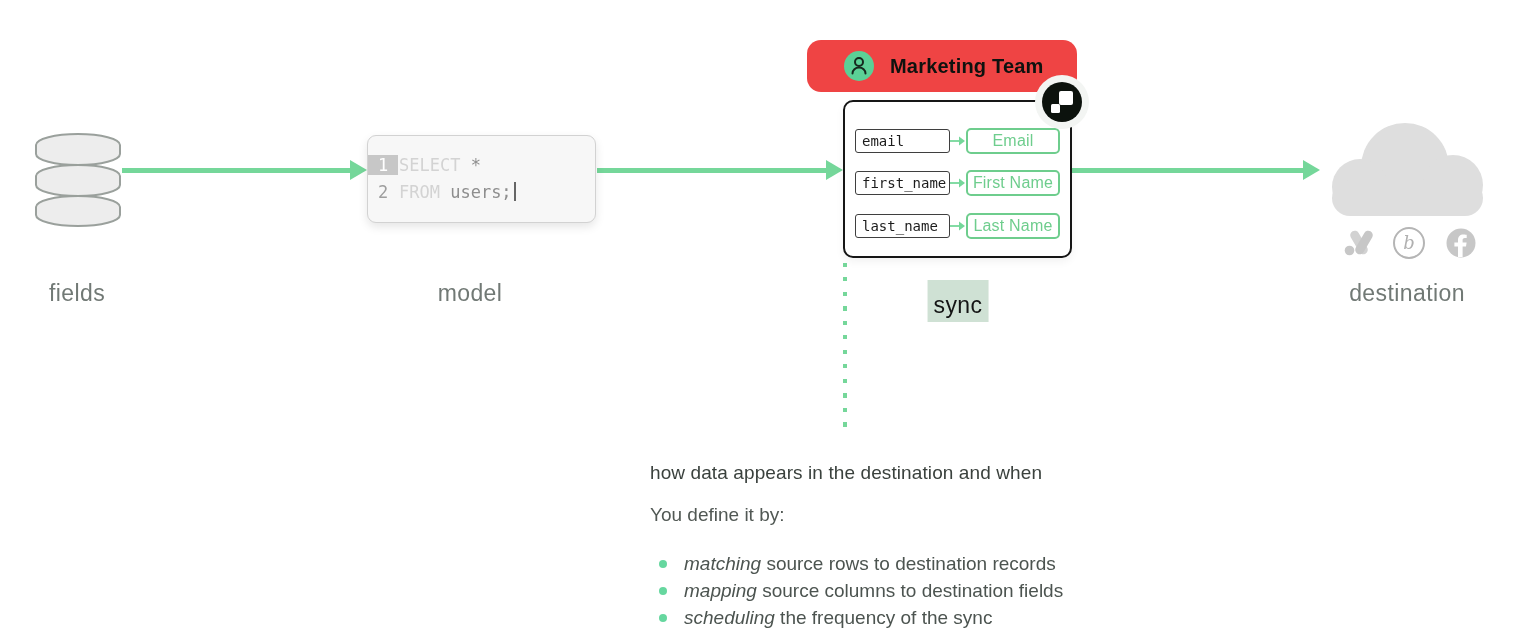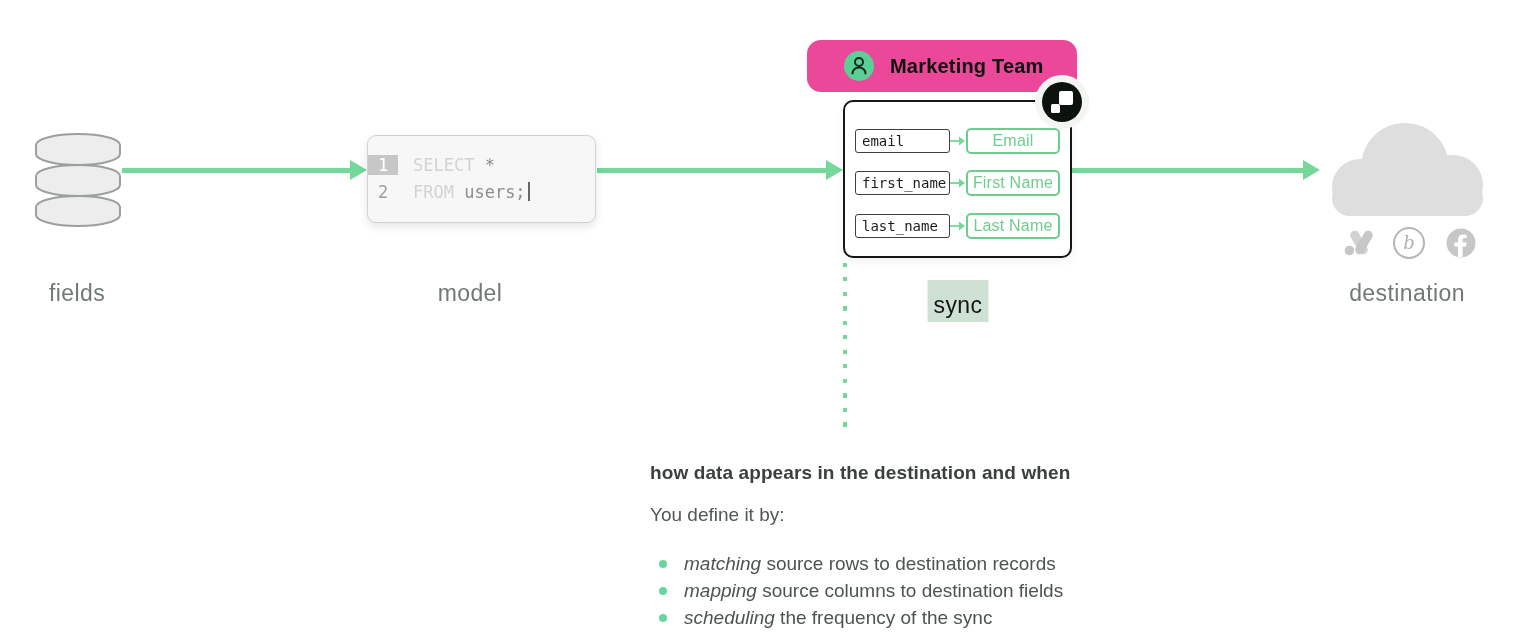--- a/index.html
+++ b/index.html
@@ -21,39 +21,39 @@
   .h-arrow .shaft{height:5px;background:var(--arrow-green);flex:1}
   .h-arrow .head{width:0;height:0;border-top:10px solid transparent;border-bottom:10px solid transparent;border-left:17px solid var(--arrow-green)}
 
   
   .model-box{position:absolute;left:367px;top:135px;width:229px;height:88px;background:#f7f7f7;
     border:1.5px solid #d2d2d2;border-radius:9px;box-shadow:0 4px 10px rgba(0,0,0,.10);
     padding-top:15px;overflow:hidden;font-family:"DejaVu Sans Mono",monospace;font-size:17px}
   .code-row{display:flex;align-items:center;height:27px}
   .gutter{width:30px;text-align:center;color:#9e9e9e;flex:0 0 30px}
   .gutter.active{background:#c7c7c7;color:#ffffff}
-  .code{padding-left:15px;white-space:pre}
+  .code{padding-left:1px;white-space:pre}
   .kw{color:#d3d3d3}
   .code-rest{color:#8e8e8e}
   .cursor{display:inline-block;width:2px;height:19px;background:#666;vertical-align:-3px;margin-left:2px}
 
   
   .sync-box{position:absolute;left:843px;top:100px;width:229px;height:158px;background:#fff;
     border:2px solid #161616;border-radius:10px;box-shadow:0 4px 8px rgba(0,0,0,.05)}
   .map-row{position:absolute;left:0;width:100%;height:25px}
   .src-field{position:absolute;left:10px;top:0;width:95px;height:24px;border:1.5px solid #3f3f3f;border-radius:3px;
     background:#fff;font-family:"DejaVu Sans Mono",monospace;font-size:14px;color:#1c1c1c;
     display:flex;align-items:center;padding-left:6px}
   .map-arrow{position:absolute;left:105px;top:6px;width:16px;height:12px}
   .dst-field{position:absolute;left:121px;top:-1px;width:94px;height:26px;border:2px solid var(--mapping-green);border-radius:5px;
     background:#fff;color:var(--mapping-green);font-size:16px;letter-spacing:.2px;
     display:flex;align-items:center;justify-content:center}
 
   
-  .team-pill{position:absolute;left:807px;top:40px;width:270px;height:52px;background:#ec4899;border-radius:14px;
+  .team-pill{position:absolute;left:807px;top:40px;width:270px;height:52px;background:#ef4444;border-radius:14px;
     display:flex;align-items:center;padding-left:37px}
   .person-circle{width:30px;height:30px;border-radius:50%;background:var(--badge-green);display:flex;align-items:center;justify-content:center}
   .team-label{margin-left:16px;font-size:20px;font-weight:700;color:#0e120f;letter-spacing:.2px}
 
   
   .logo-halo{position:absolute;left:1035px;top:75px;width:54px;height:54px;border-radius:50%;background:#f3f5f3}
   .logo-disc{position:absolute;left:1042px;top:82px;width:40px;height:40px;border-radius:50%;background:#0c120d}
   .logo-sq-big{position:absolute;left:17px;top:9px;width:14px;height:14px;border-radius:2px;background:#fff}
   .logo-sq-small{position:absolute;left:9px;top:22px;width:9px;height:9px;border-radius:1.5px;background:#fff}
 
@@ -63,21 +63,21 @@
 
   
   .stage-label{position:absolute;top:280px;transform:translateX(-50%);font-size:23px;color:var(--label-gray);letter-spacing:.4px;white-space:nowrap}
   .stage-label.sync{color:#141414;background:var(--sync-highlight);padding:12px 6px 3px}
 
   
   .dest-icon{position:absolute}
 
   
   .caption{position:absolute;left:650px;top:462px;width:600px}
-  .caption-heading{font-size:19px;font-weight:700;color:#3a413d;letter-spacing:.1px}
+  .caption-heading{font-size:19px;font-weight:400;color:#3a413d;letter-spacing:.1px}
   .caption-intro{font-size:19px;color:#515854;margin-top:20px}
   .caption-list{list-style:none;margin-top:24px}
   .caption-list li{position:relative;padding-left:34px;font-size:19px;color:#4c5450;line-height:27px}
   .caption-list .dot{position:absolute;left:9px;top:10px;width:8px;height:8px;border-radius:50%;background:var(--bullet-green)}
   .caption-list em{}
   .caption-list span.rest{white-space:pre-wrap}
 </style>
 </head>
 <body>
 

